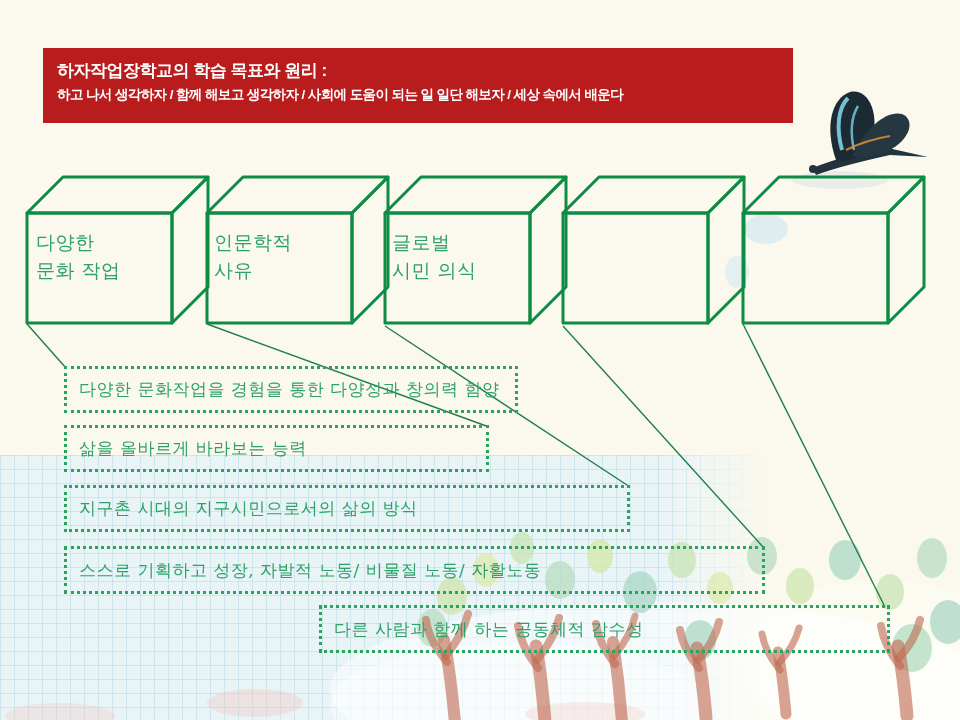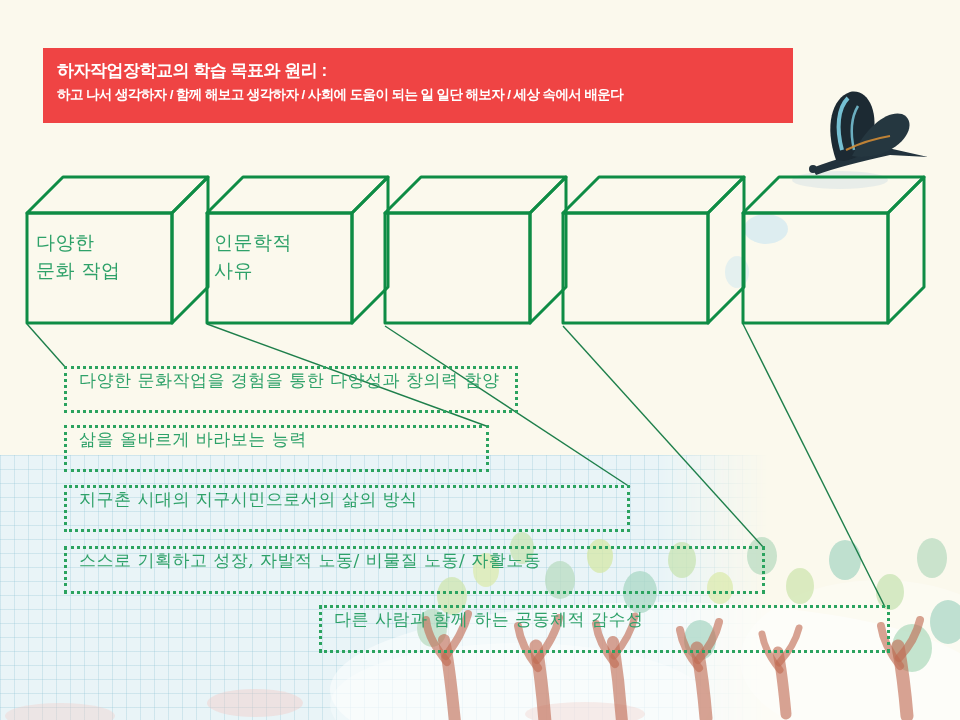--- a/index.html
+++ b/index.html
@@ -16,40 +16,40 @@
       linear-gradient(rgba(145,198,214,.30) 1px, transparent 1px),
       linear-gradient(90deg, rgba(145,198,214,.30) 1px, transparent 1px);
     background-size:14px 14px;
     -webkit-mask-image:linear-gradient(to right,#000 86%,transparent 100%);
             mask-image:linear-gradient(to right,#000 86%,transparent 100%);
   }
   .decor-svg{position:absolute;left:0;top:0;width:960px;height:720px;pointer-events:none;}
   
   .banner{
     position:absolute;left:43px;top:48px;width:750px;height:75px;
-    background:#ef4444;color:#FFFFFF;box-sizing:border-box;
+    background:#b91c1c;color:#FFFFFF;box-sizing:border-box;
     padding:11px 14px 0 14px;
   }
   .banner-title{font-size:17px;font-weight:bold;letter-spacing:-0.5px;}
   .banner-subtitle{font-size:13.5px;font-weight:bold;margin-top:4px;letter-spacing:-0.6px;white-space:nowrap;}
   
   .diagram-svg{position:absolute;left:0;top:0;width:960px;height:720px;}
   .cube-shape{fill:none;stroke:#0E8C45;stroke-width:3;stroke-linejoin:round;}
   .connector{stroke:#1E7F4B;stroke-width:1.4;}
   
   .cube-label{
     position:absolute;width:140px;color:#2EA169;
     font-family:"DejaVu Serif",serif;font-size:19px;line-height:28px;
     letter-spacing:0.5px;
   }
   
   .note{
     position:absolute;box-sizing:border-box;
     border:3px dotted #2BA35F;
-    display:flex;padding-left:12px;
+    display:flex;align-items:center;padding-left:12px;
     color:#2EA169;font-family:"DejaVu Serif",serif;font-size:17px;
     letter-spacing:0.5px;white-space:nowrap;
   }
 </style>
 </head>
 <body>
 
 <div class="slide">
 
   <div class="grid-paper"></div>
@@ -159,20 +159,24 @@
   </svg>
 
   <div class="cube-label" style="left:214px;top:228px">
     <div>인문학적</div>
     <div>사유</div>
   </div>
   <div class="cube-label" style="left:36px;top:228px">
     <div>다양한</div>
     <div>문화 작업</div>
   </div>
+  <div class="cube-label" style="left:392px;top:228px">
+    <div>글로벌</div>
+    <div>시민 의식</div>
+  </div>
 
   <div class="note" style="left:64px;top:366px;width:454px;height:47px">
     <span>다양한 문화작업을 경험을 통한 다양성과 창의력 함양</span>
   </div>
   <div class="note" style="left:64px;top:425px;width:425px;height:47px">
     <span>삶을 올바르게 바라보는 능력</span>
   </div>
   <div class="note" style="left:64px;top:485px;width:566px;height:47px">
     <span>지구촌 시대의 지구시민으로서의 삶의 방식</span>
   </div>

